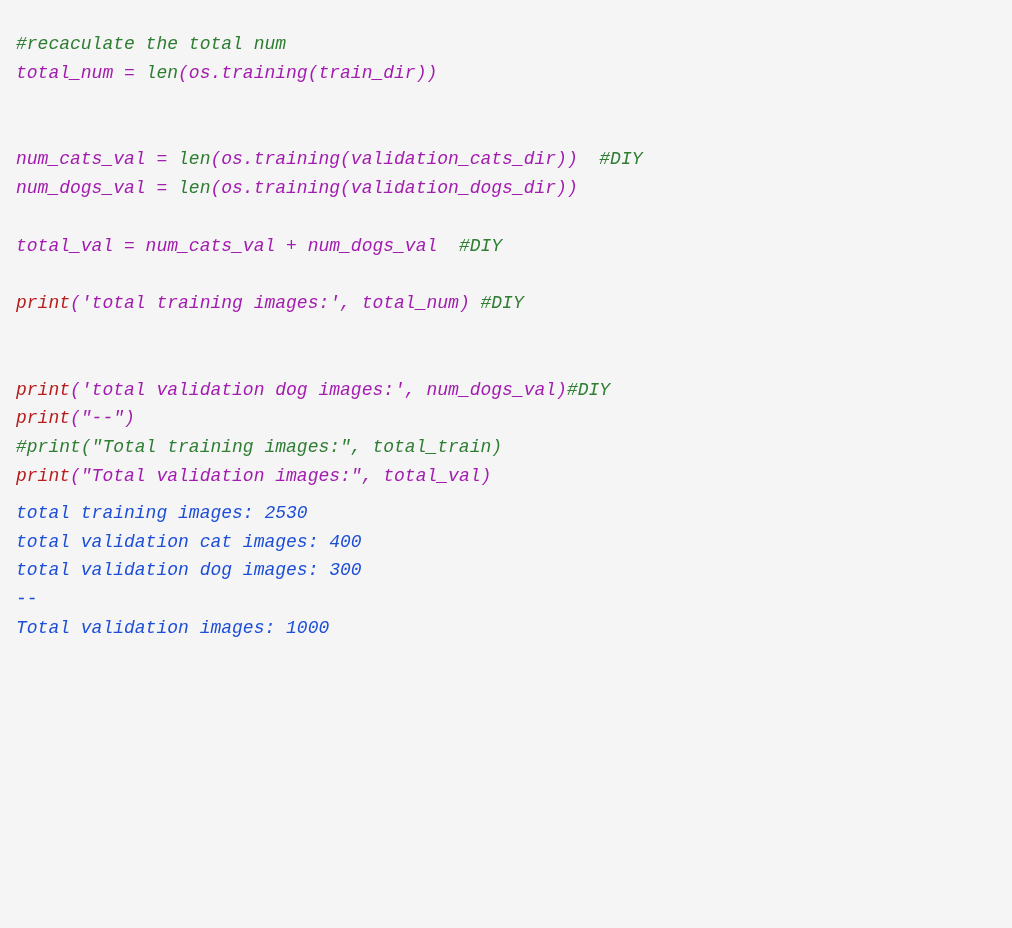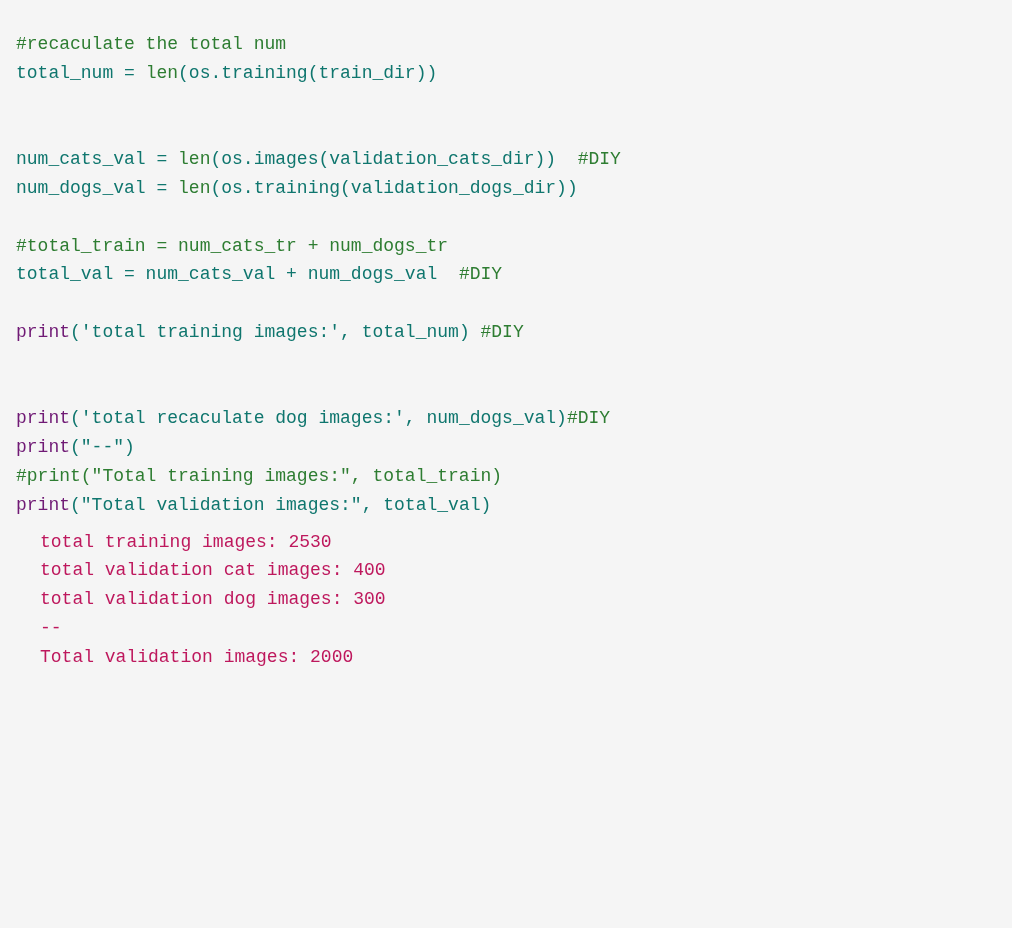--- a/index.html
+++ b/index.html
@@ -20,56 +20,55 @@
 
     .code-block {
       background-color: #f5f5f5;
       padding: 10px 0;
     }
 
     .line {
       display: block;
       white-space: pre;
       min-height: 1.6em;
+      font-style: italic;
     }
 
     .green { color: #2e7d32; }
-    .red { color: #701a75; }
-    .black { color: #0f766e; }
+    .red { color: #b91c1c; }
+    .black { color: #a21caf; }
 
     .output-section {
       margin-top: 8px;
-      color: #be185d;
-      margin-left: 24px;
+      color: #1d4ed8;
     }
   </style>
 </head>
 <body>
 
 <div class="code-block">
 
   <span class="line"><span class="green">#recaculate the total num</span></span>
   <span class="line"><span class="black">total_num = </span><span class="green">len</span><span class="black">(os.training(train_dir))</span></span>
   <span class="line"> </span>
   <span class="line"> </span>
-  <span class="line"><span class="black">num_cats_val = </span><span class="green">len</span><span class="black">(os.images(validation_cats_dir))  </span><span class="green">#DIY</span></span>
+  <span class="line"><span class="black">num_cats_val = </span><span class="green">len</span><span class="black">(os.training(validation_cats_dir))  </span><span class="green">#DIY</span></span>
   <span class="line"><span class="black">num_dogs_val = </span><span class="green">len</span><span class="black">(os.training(validation_dogs_dir))</span></span>
   <span class="line"> </span>
-  <span class="line"><span class="green">#total_train = num_cats_tr + num_dogs_tr</span></span>
   <span class="line"><span class="black">total_val = num_cats_val + num_dogs_val  </span><span class="green">#DIY</span></span>
   <span class="line"> </span>
   <span class="line"><span class="red">print</span><span class="black">('total training images:', total_num) </span><span class="green">#DIY</span></span>
   <span class="line"> </span>
   <span class="line"> </span>
-  <span class="line"><span class="red">print</span><span class="black">('total recaculate dog images:', num_dogs_val)</span><span class="green">#DIY</span></span>
+  <span class="line"><span class="red">print</span><span class="black">('total validation dog images:', num_dogs_val)</span><span class="green">#DIY</span></span>
   <span class="line"><span class="red">print</span><span class="black">("--")</span></span>
   <span class="line"><span class="green">#print("Total training images:", total_train)</span></span>
   <span class="line"><span class="red">print</span><span class="black">("Total validation images:", total_val)</span></span>
 
   <div class="output-section">
     <span class="line">total training images: 2530</span>
     <span class="line">total validation cat images: 400</span>
     <span class="line">total validation dog images: 300</span>
     <span class="line">--</span>
-    <span class="line">Total validation images: 2000</span>
+    <span class="line">Total validation images: 1000</span>
   </div>
 
 </div>
 
 </body></html>

